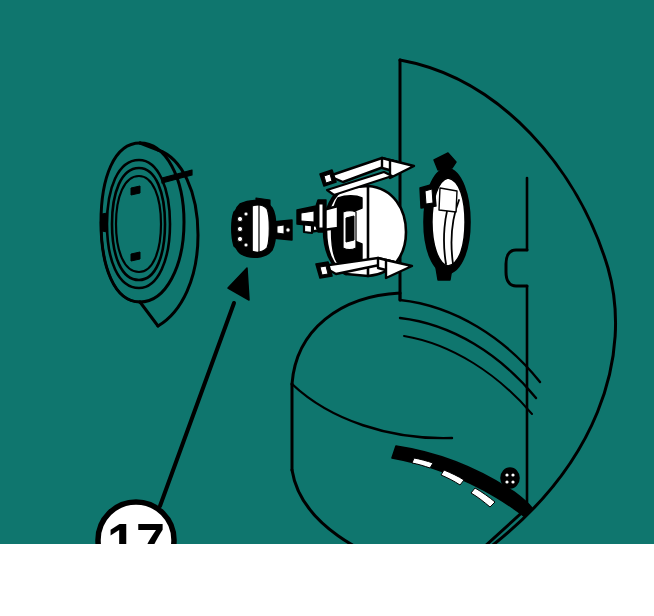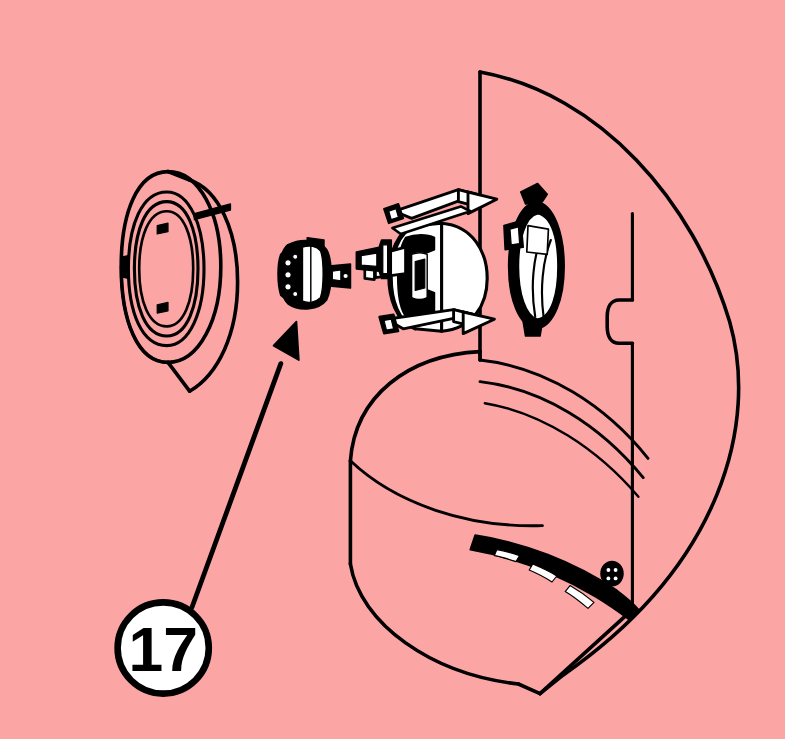--- a/index.html
+++ b/index.html
@@ -3,22 +3,22 @@
 <meta charset="utf-8">
 <style>
   html, body {
     margin: 0;
     padding: 0;
     background: #ffffff;
   }
   #diagram-root {
     position: relative;
     width: 654px;
-    height: 616px;
-    background: #fca5a5;
+    height: 544px;
+    background: #0f766e;
     overflow: hidden;
     font-family: "Liberation Sans", sans-serif;
   }
   #diagram-svg {
     position: absolute;
     top: 0;
     left: 0;
     width: 654px;
     height: 616px;
     display: block;

